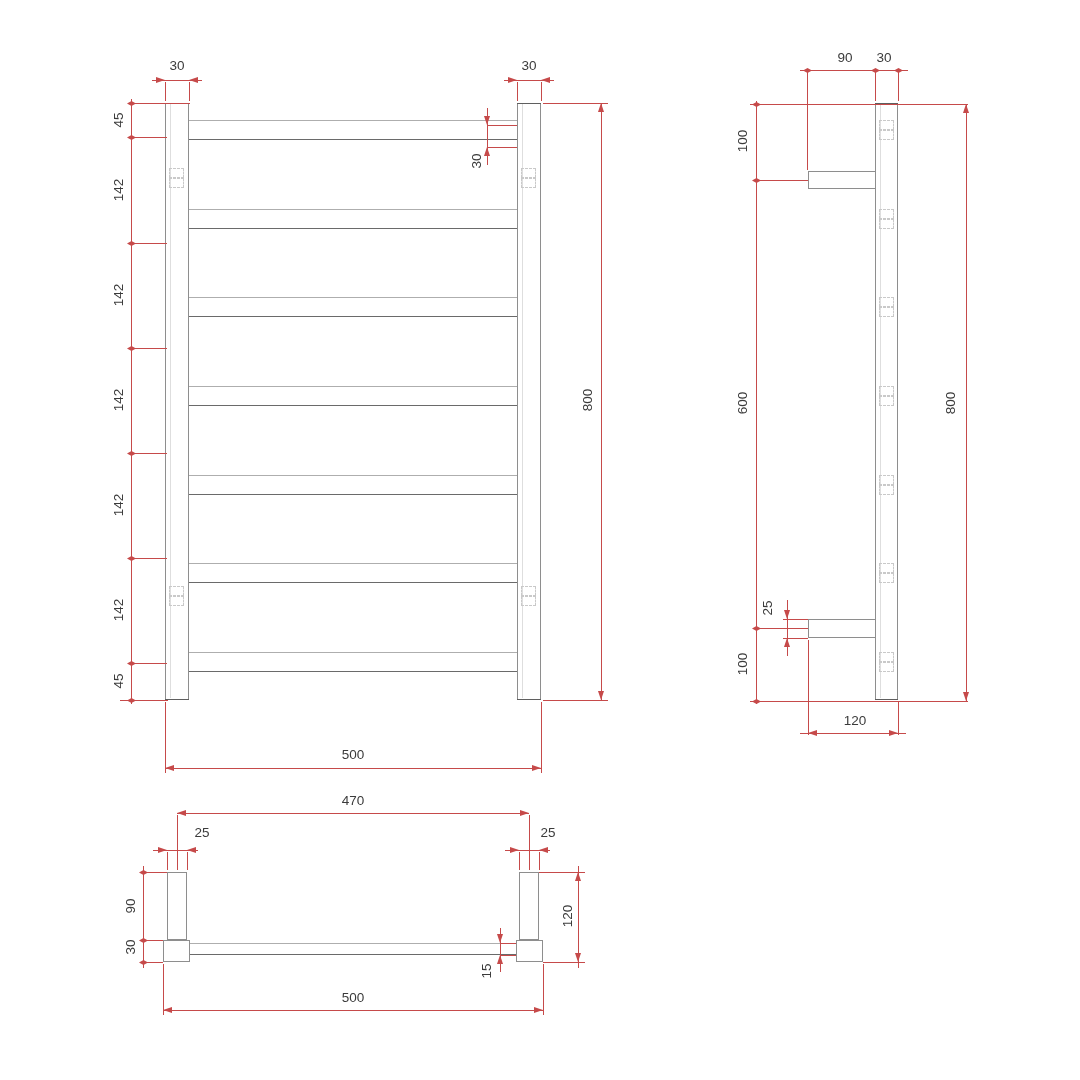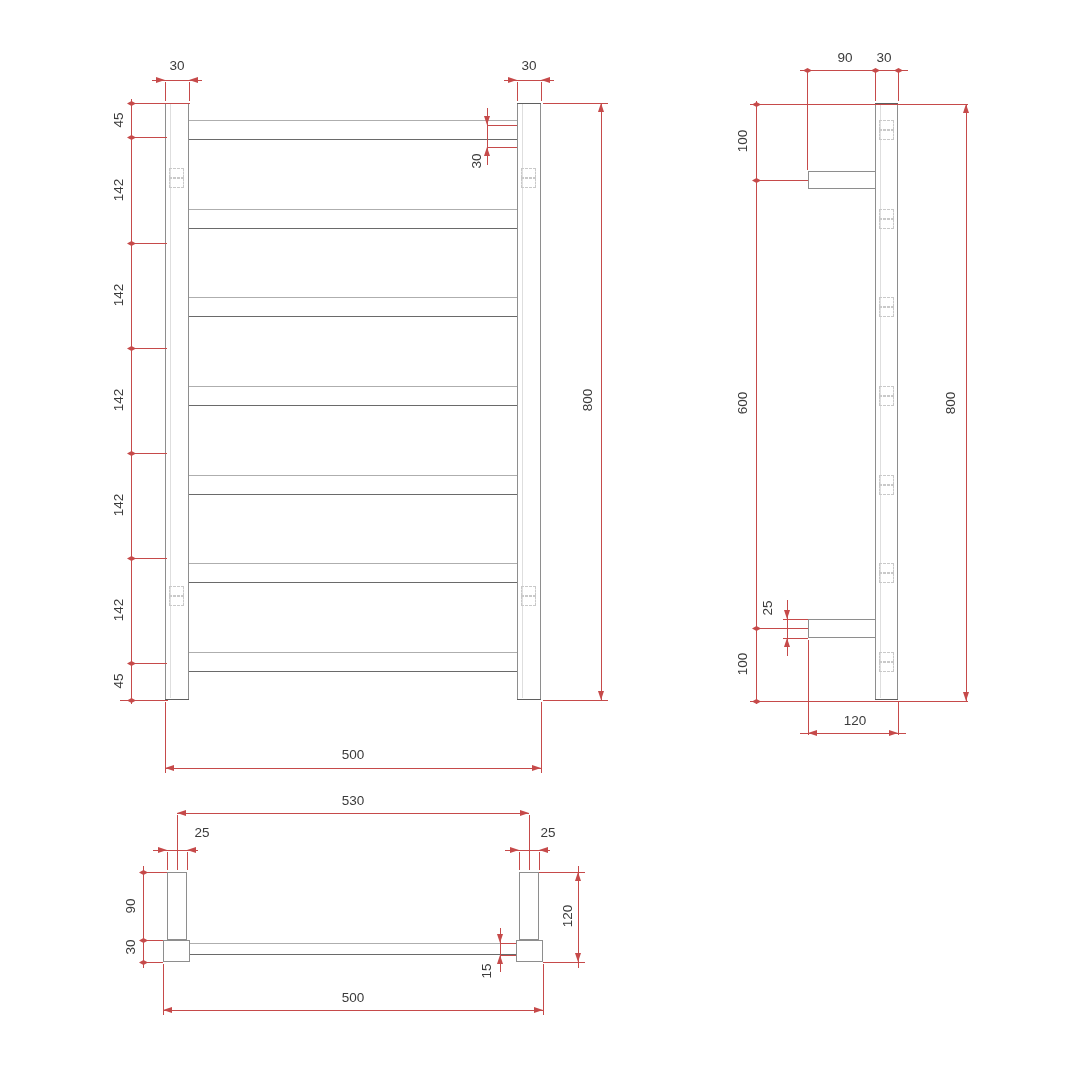--- a/index.html
+++ b/index.html
@@ -195,21 +195,21 @@
     <div class="rect" style="left:163px;top:940px;width:27px;height:22px;"></div>
     <div class="rect" style="left:516px;top:940px;width:27px;height:22px;"></div>
 
     <div class="bar" style="left:190px;top:943px;width:326px;height:12px;"></div>
 
     <div class="rh" style="left:177px;top:813px;width:352px;"></div>
     <div class="aL" style="left:177px;top:810px;"></div>
     <div class="aR" style="left:520px;top:810px;"></div>
     <div class="rv" style="left:177px;top:815px;height:55px;"></div>
     <div class="rv" style="left:529px;top:815px;height:55px;"></div>
-    <div class="lab" style="left:353px;top:801px;">530</div>
+    <div class="lab" style="left:353px;top:801px;">470</div>
 
     <div class="rh" style="left:153px;top:850px;width:45px;"></div>
     <div class="aR" style="left:158px;top:847px;"></div>
     <div class="aL" style="left:187px;top:847px;"></div>
     <div class="rv" style="left:167px;top:852px;height:18px;"></div>
     <div class="rv" style="left:187px;top:852px;height:18px;"></div>
     <div class="lab" style="left:202px;top:833px;">25</div>
 
     <div class="rh" style="left:505px;top:850px;width:45px;"></div>
     <div class="aR" style="left:510px;top:847px;"></div>

